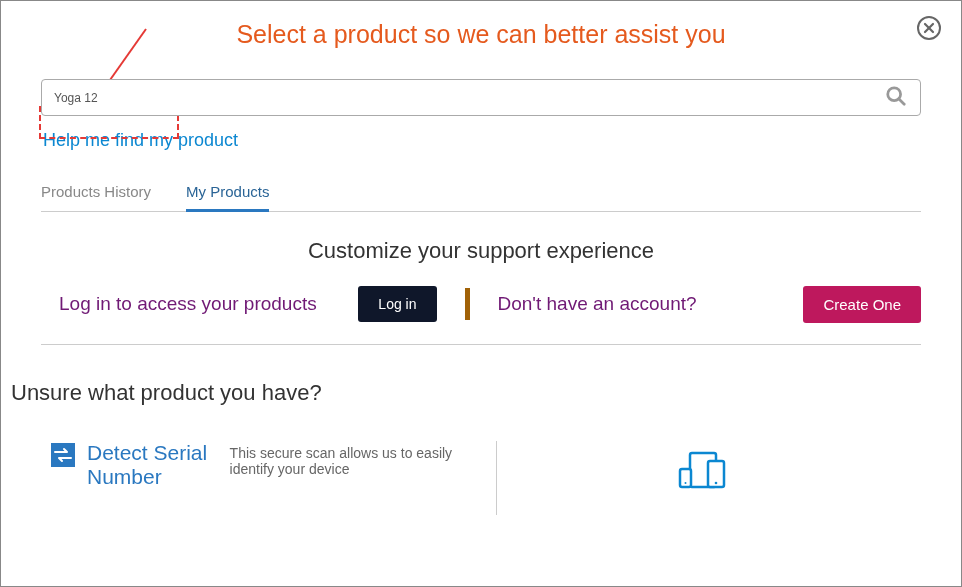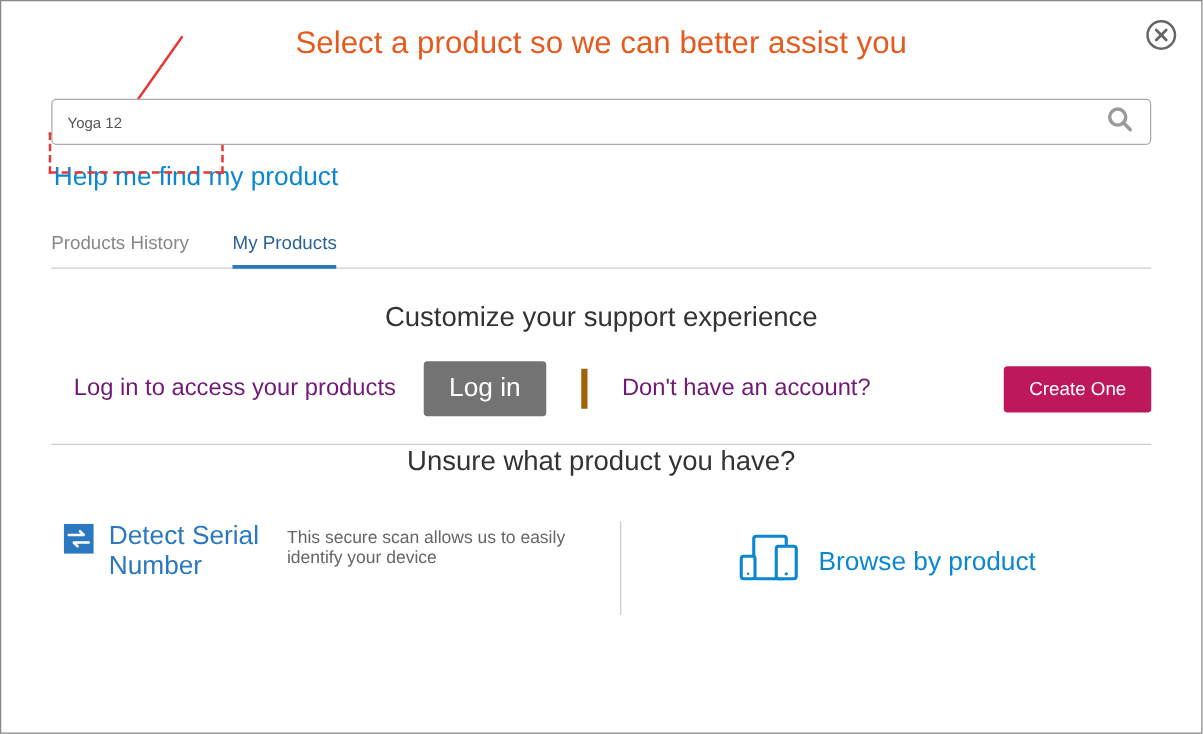--- a/index.html
+++ b/index.html
@@ -76,21 +76,21 @@
       position: absolute;
       right: 14px;
       top: 50%;
       transform: translateY(-50%);
       color: #999;
     }
     .help-link {
       display: inline-block;
       margin: 14px 0 0 42px;
       color: #0b87d1;
-      font-size: 21px;
+      font-size: 18px;
       cursor: pointer;
     }
     .tabs {
       margin: 32px 40px 0 40px;
       border-bottom: 1px solid #ccc;
       display: flex;
       gap: 35px;
     }
     .tab {
       padding-bottom: 9px;
@@ -132,45 +132,47 @@
       height: 32px;
     }
     .login-text {
       font-size: 19px;
       font-weight: 400;
       color: #701a75;
       margin-right: auto;
       padding-left: 18px;
     }
     .btn-primary {
-      background: #737373;
+      background: #0f172a;
       color: #fff;
       border: none;
       padding: 10px 20px;
-      font-size: 21px;
+      font-size: 14px;
       border-radius: 3px;
       cursor: pointer;
       margin-right: 28px;
     }
     .btn-create {
       background: #be185d;
       color: #fff;
       border: none;
       padding: 10px 20px;
       font-size: 15px;
       border-radius: 3px;
       cursor: pointer;
       margin-left: auto;
       margin-right: 0px;
     }
     .unsure-title {
-      text-align: center;
+      text-align: left;
       font-size: 22px;
       color: #333;
       font-weight: 400;
+      margin-top: 35px;
+      padding-left: 10px;
     }
     .bottom-row {
       display: flex;
       margin: 35px 40px 0 40px;
     }
     .bottom-left {
       flex: 1;
       display: flex;
       align-items: flex-start;
       padding-right: 20px;
@@ -293,19 +295,18 @@
     <div class="browse-wrap">
       <span class="browse-icon">
         <svg width="52" height="40" viewBox="0 0 52 40">
           <rect x="14" y="2" width="26" height="34" rx="2" stroke="#0b87d1" stroke-width="2.5" fill="#fff"></rect>
           <rect x="32" y="10" width="16" height="26" rx="2" stroke="#0b87d1" stroke-width="2.5" fill="#fff"></rect>
           <rect x="4" y="18" width="11" height="18" rx="2" stroke="#0b87d1" stroke-width="2.5" fill="#fff"></rect>
           <circle cx="40" cy="32" r="1.3" fill="#0b87d1"></circle>
           <circle cx="9.5" cy="32" r="1" fill="#0b87d1"></circle>
         </svg>
       </span>
-      <span class="browse-text">Browse by product</span>
     </div>
   </div>
 </div>
 
 
 
 
 </body></html>

